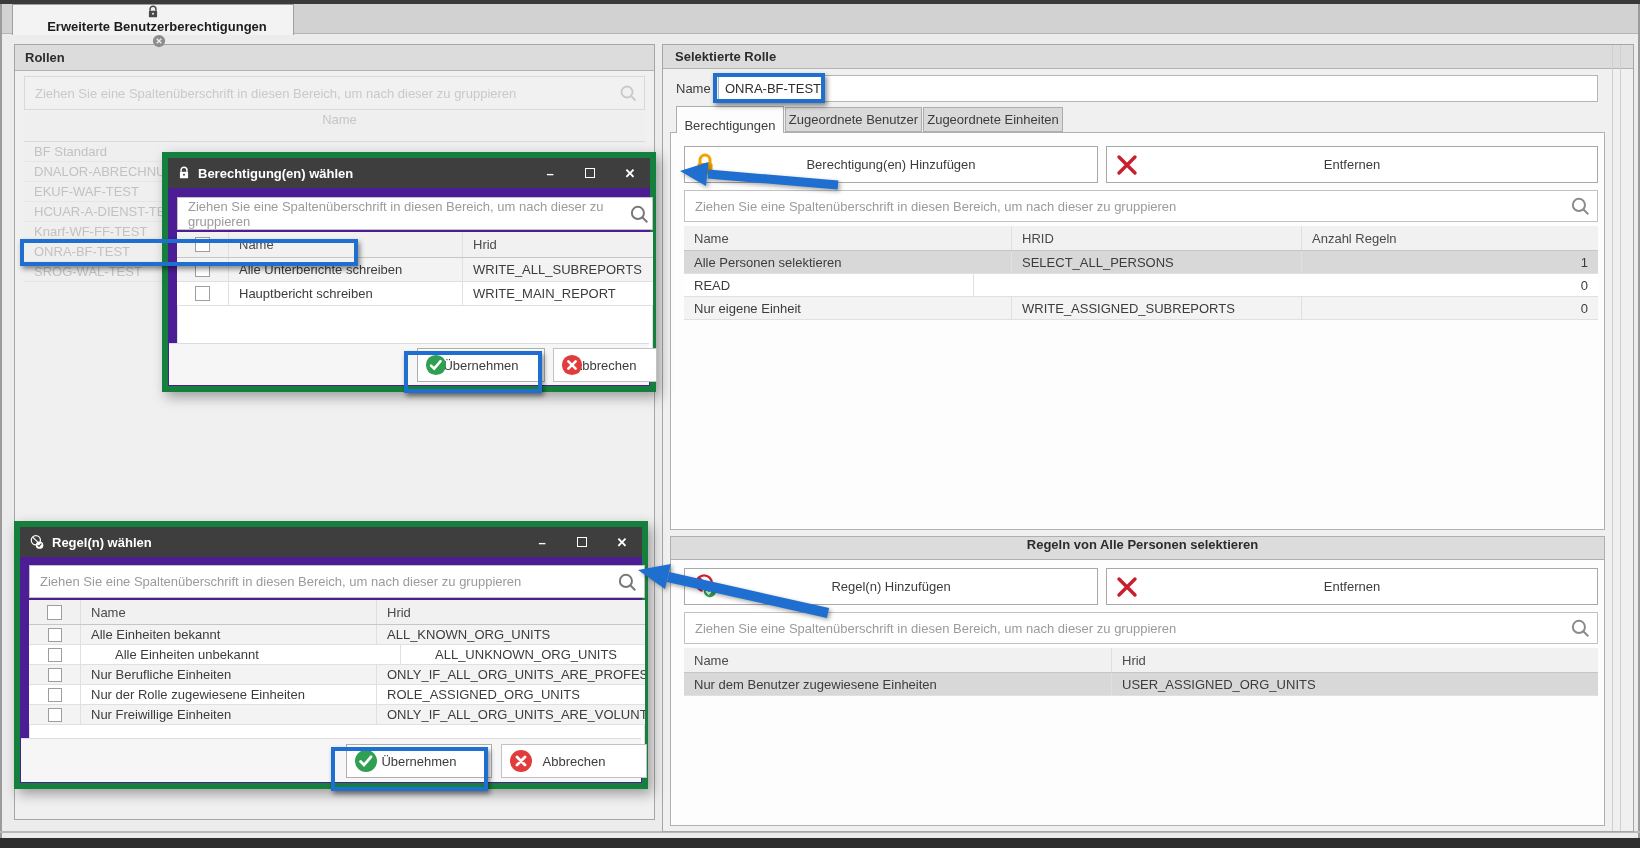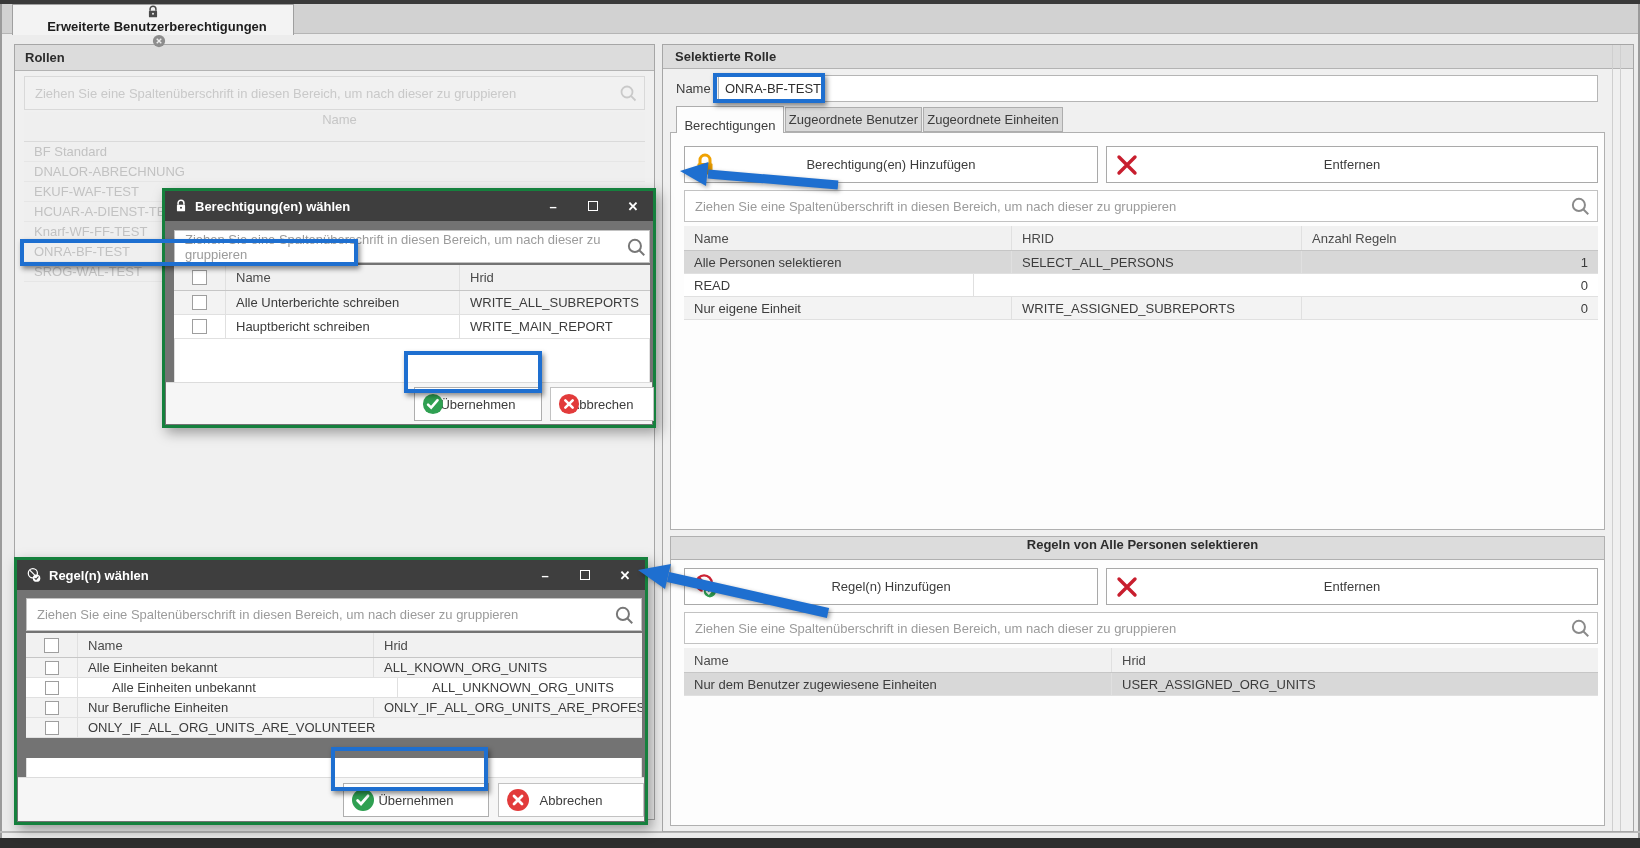--- a/index.html
+++ b/index.html
@@ -15,21 +15,21 @@
   .search.dim { color:#c9c9c9; }
   .trow { display:flex; align-items:center; font-size:13px; color:#3c3c3c; border-bottom:1px solid #e0e0e0; }
   .thead { background:#f1f1f1; color:#4a4a4a; border-bottom:1px solid #c6c6c6; }
   .cell { padding-left:10px; overflow:hidden; white-space:nowrap; height:100%; display:flex; align-items:center; border-right:1px solid #e0e0e0; }
   .cell:last-child { border-right:none; }
   .cbcell { width:52px; display:flex; align-items:center; justify-content:center; height:100%; border-right:1px solid #e0e0e0; }
   .cb { width:15px; height:15px; background:#fff; border:1px solid #9e9e9e; }
   .btn { position:absolute; background:#fff; border:1px solid #a9a9a9; display:flex; align-items:center; font-size:13px; color:#3c3c3c; }
   .btn .lbl { flex:1; text-align:center; }
   .btn .bicon { position:absolute; left:8px; display:flex; align-items:center; }
-  .dlg { position:absolute; background:#737373; border:3px solid #15803d; box-shadow:4px 5px 12px rgba(0,0,0,.35);margin-top:36px; }
+  .dlg { position:absolute; background:#4c1d95; border:6px solid #15803d; box-shadow:4px 5px 12px rgba(0,0,0,.35); }
   .titlebar { position:absolute; left:0; top:0; right:0; height:30px; background:#3e3e3e; color:#fff; display:flex; align-items:center; padding-left:9px; font-size:13px; font-weight:bold; }
   .titlebar .t { margin-left:7px; }
   .wbtns { margin-left:auto; display:flex; align-items:center; height:100%; }
   .wbtn { width:40px; height:100%; display:flex; align-items:center; justify-content:center; color:#fff; font-size:13px; }
   .maxbox { width:10px; height:10px; border:1.5px solid #fff; display:inline-block; }
   .dfooter { position:absolute; left:1px; right:1px; bottom:1px; background:#f6f6f6; border-top:1px solid #dcdcdc; }
   .fbtn { position:absolute; background:#fff; border:1px solid #aeaeae; display:flex; align-items:center; font-size:13px; color:#3c3c3c; height:34px; }
   .fbtn .lbl { flex:1; text-align:center; }
   .fbtn .bicon { position:absolute; left:7px; display:flex; }
   .anno { position:absolute; border:4px solid #1e6fd0; box-shadow:2px 3px 5px rgba(0,0,0,.45); z-index:60; pointer-events:none; }
@@ -414,23 +414,37 @@
       <div class="cbcell">
           <span class="cb" style="width:14px;height:14px;"></span>
         </div>
       <div class="cell" style="width:296px;">
           <span>Nur Berufliche Einheiten</span>
         </div>
       <div class="cell" style="flex:1;">
           <span>ONLY_IF_ALL_ORG_UNITS_ARE_PROFESSIONAL</span>
         </div>
     </div>
+    <div class="trow" style="height:20px;background:#fff;">
+      <div class="cbcell">
+          <span class="cb" style="width:14px;height:14px;"></span>
+        </div>
+      <div class="cell" style="width:296px;">
+          <span>Nur der Rolle zugewiesene Einheiten</span>
+        </div>
+      <div class="cell" style="flex:1;">
+          <span>ROLE_ASSIGNED_ORG_UNITS</span>
+        </div>
+    </div>
     <div class="trow" style="height:20px;background:#f3f3f3;">
       <div class="cbcell">
           <span class="cb" style="width:14px;height:14px;"></span>
+        </div>
+      <div class="cell" style="width:296px;">
+          <span>Nur Freiwillige Einheiten</span>
         </div>
       <div class="cell" style="flex:1;">
           <span>ONLY_IF_ALL_ORG_UNITS_ARE_VOLUNTEER</span>
         </div>
     </div>
     <div class="abs" style="left:0;top:125px;width:616px;height:23px;border:1px solid #e0e0e0;border-top:none;background:#fff;"></div>
   </div>
 
   <div class="dfooter" style="height:44px;">
     <div class="fbtn" style="left:325px;top:5px;width:146px;">

